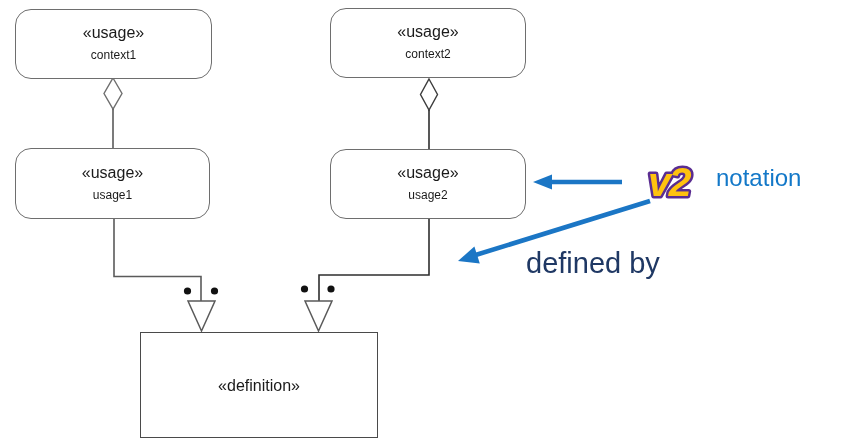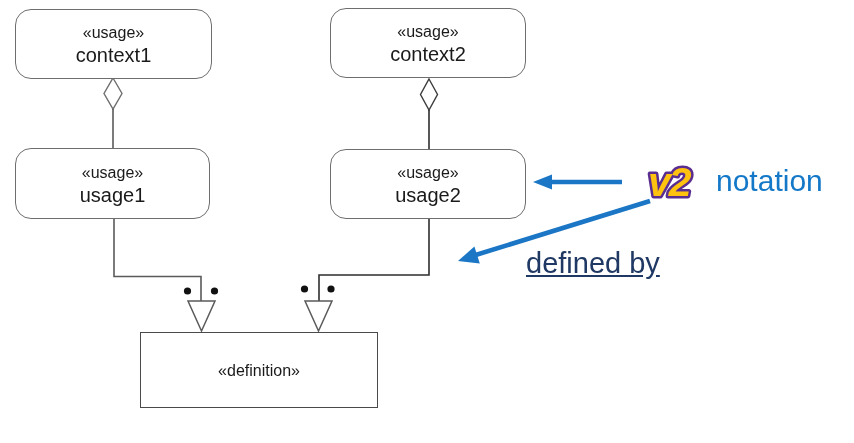--- a/index.html
+++ b/index.html
@@ -26,34 +26,34 @@
     align-items: center;
     justify-content: center;
     text-align: center;
     color: #1a1a1a;
     font-size: 16px;
     line-height: 22px;
     z-index: 2;
   }
   .node.rounded { border-radius: 16px; text-align: center; }
   .node.sharp   { border-radius: 0; border-color: #4a4a4a; }
-  .node .name { font-size: 20px; }
+  .node .name { font-size: 12px; }
   .node .name.bold { font-weight: bold; font-size: 18px; line-height: 24px; }
   #node-context1 { left: 15px;  top: 9px;   width: 197px; height: 70px; }
   #node-context2 { left: 330px; top: 8px;   width: 196px; height: 70px; }
   #node-usage1   { left: 15px;  top: 148px; width: 195px; height: 71px; }
   #node-usage2   { left: 330px; top: 149px; width: 196px; height: 70px; }
-  #node-definitionA { left: 140px; top: 332px; width: 238px; height: 76px; font-size: 16px; line-height: 23px; }
+  #node-definitionA { left: 140px; top: 332px; width: 238px; height: 106px; font-size: 16px; line-height: 23px; }
   .ann {
     position: absolute;
     white-space: nowrap;
     z-index: 3;
   }
-  #ann-notation   { left: 716px; top: 164px; font-size: 30px; }
-  #ann-defined-by { left: 526px; top: 247px; font-size: 29px; text-decoration: underline; }
+  #ann-notation   { left: 716px; top: 164px; font-size: 24px; }
+  #ann-defined-by { left: 526px; top: 247px; font-size: 29px; }
   svg { display: block; }
 </style>
 </head>
 <body>
 
 <div class="canvas">
 
   <svg class="layer" viewBox="0 0 854 443" aria-hidden="true">
 
     <polygon points="113,78 122,93.5 113,109 104,93.5" fill="#ffffff" stroke="#6e6e6e" stroke-width="1.4"></polygon>

